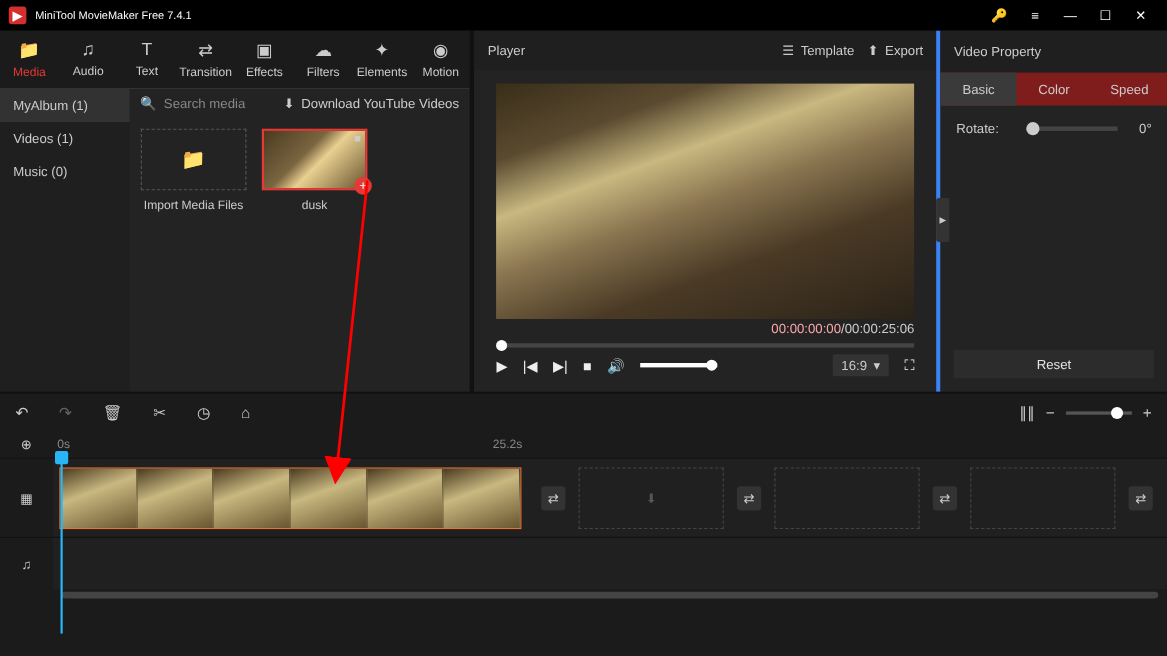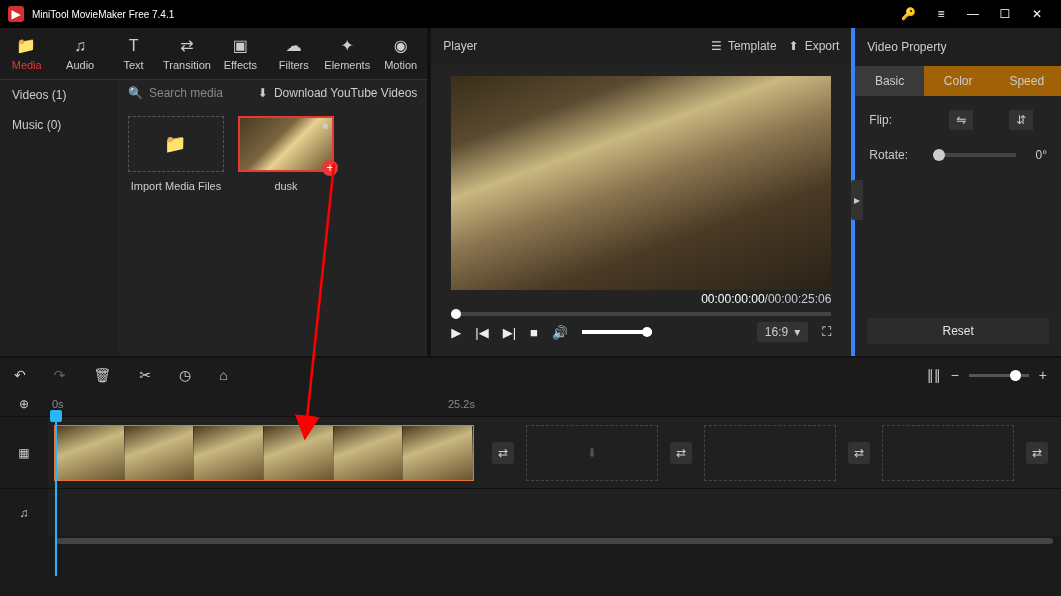--- a/index.html
+++ b/index.html
@@ -43,33 +43,33 @@
   
   .playercol { flex: 1; display: flex; flex-direction: column; border-left: 4px solid #111; border-right: 4px solid #3b82f6; }
   .playerhdr { height: 38px; display: flex; align-items: center; padding: 0 12px; background: #1f1f1f; }
   .playerhdr .phlabel { flex: 1; }
   .playerhdr .phbtn { display: flex; align-items: center; gap: 6px; margin-left: 12px; cursor: pointer; }
   .playerbody { flex: 1; display: flex; flex-direction: column; align-items: center; padding: 8px 20px; background: #232323; }
   .video { width: 380px; height: 214px; background: linear-gradient(160deg,#3a2e18 0%,#5a4a30 20%,#c9b880 35%,#8a7550 50%,#4a3a25 70%,#2a2218 100%); margin-top:4px;}
   .seek { width: 100%; height: 4px; background: #444; margin-top: 6px; position: relative; }
   .seek .dot { position:absolute; left:0; top:-3px; width:10px;height:10px;background:#fff;border-radius:50%;}
   .timebar { display: flex; justify-content: flex-end; width: 100%; font-size: 12px; margin-top:2px;}
-  .timebar .cur { color: #ffffff; }
+  .timebar .cur { color: #fca5a5; }
   .timebar .sep,.timebar .tot { color: #ccc; }
   .controls { display: flex; align-items: center; width: 100%; gap: 14px; padding: 6px 0; }
   .controls .cbtn { cursor: pointer; font-size: 13px; color: #eee; }
   .vol { width: 70px; height: 4px; background: #fff; position: relative; }
   .vol .vdot{position:absolute;right:0;top:-3px;width:10px;height:10px;background:#fff;border-radius:50%;}
   .spacer { flex: 1; }
   .arsel { display:flex;align-items:center;gap:6px;background:#333;padding:3px 8px;border-radius:2px;cursor:pointer;}
   
   
   .propcol { width: 206px; background: #232323; display:flex;flex-direction:column;}
   .prophdr { height: 38px; display: flex; align-items: center; padding: 0 12px; background: #1f1f1f; }
-  .proptabs { display: flex; background: #a16207; }
+  .proptabs { display: flex; background: #7f1d1d; }
   .proptabs .pt { flex: 1; text-align: center; padding: 8px 0; cursor: pointer; }
   .proptabs .pt.active { background: #3a3a3a; }
   .propbody { padding: 14px; display: flex; flex-direction: column; gap: 18px; flex:1;}
   .prow { display: flex; align-items: center; gap: 12px; }
   .prow .plabel { width: 44px; }
   .iconbtn { width: 24px; height: 20px; background: #333; display:flex;align-items:center;justify-content:center;cursor:pointer; margin-left:24px;}
   .rotslider { flex:1; height:4px;background:#444;position:relative;margin:0 8px;}
   .rotslider .rdot{position:absolute;left:0;top:-4px;width:12px;height:12px;background:#ccc;border-radius:50%;}
   .resetbtn{margin:auto 12px 12px;padding:6px;background:#2c2c2c;text-align:center;cursor:pointer;color:#e5e5e5;}
   .expand-handle{position:absolute;left:851px;top:180px;width:12px;height:40px;background:#333;border-radius:3px 0 0 3px;display:flex;align-items:center;justify-content:center;cursor:pointer;z-index:5;}
@@ -146,20 +146,21 @@
           <span class="ticon">✦</span>
           <span class="tlabel">Elements</span>
         </div>
       <div class="tbtn">
           <span class="ticon">◉</span>
           <span class="tlabel">Motion</span>
         </div>
     </div>
     <div class="media-row">
       <div class="libnav">
+        <div class="li active">MyAlbum (1)</div>
         <div class="li">Videos (1)</div>
         <div class="li">Music (0)</div>
       </div>
       <div class="libmain">
         <div class="libtop">
           <div class="searchwrap">
               <span>🔍</span>
               <span>Search media</span>
             </div>
           <div class="dlbtn">
@@ -228,25 +229,20 @@
   </div>
 
   <div class="propcol">
     <div class="prophdr">Video Property</div>
     <div class="proptabs">
       <div class="pt active">Basic</div>
       <div class="pt">Color</div>
       <div class="pt">Speed</div>
     </div>
     <div class="propbody">
-      <div class="prow">
-        <span class="plabel">Flip:</span>
-        <div class="iconbtn">⇋</div>
-        <div class="iconbtn">⇵</div>
-      </div>
       <div class="prow">
         <span class="plabel">Rotate:</span>
         <div class="rotslider">
             <div class="rdot"></div>
           </div>
         <span>0°</span>
       </div>
     </div>
     <div class="resetbtn">Reset</div>
   </div>

